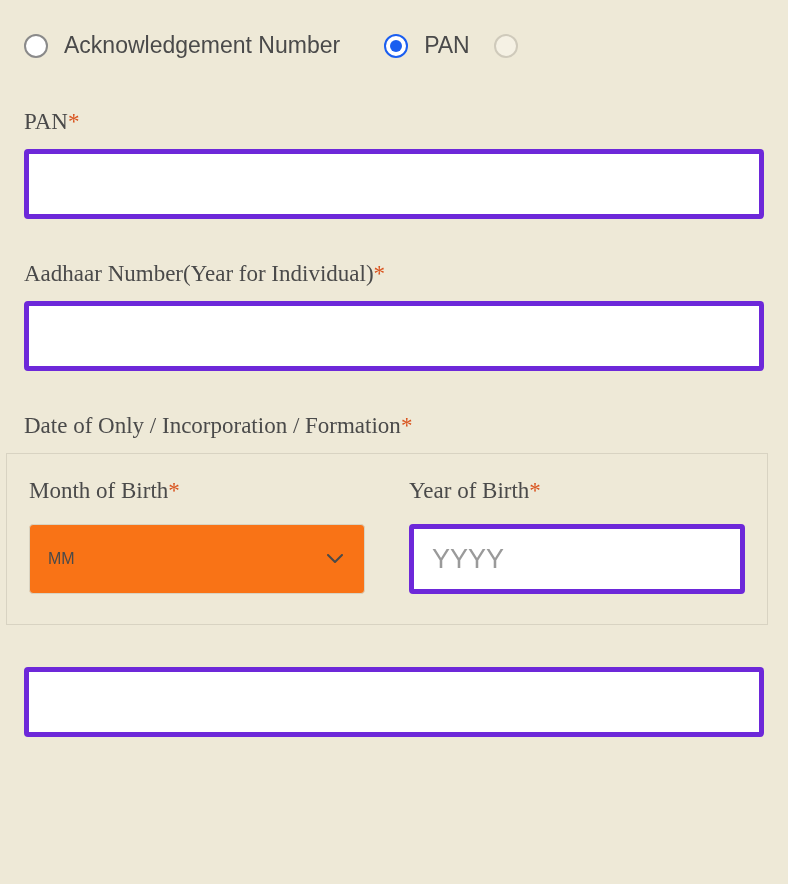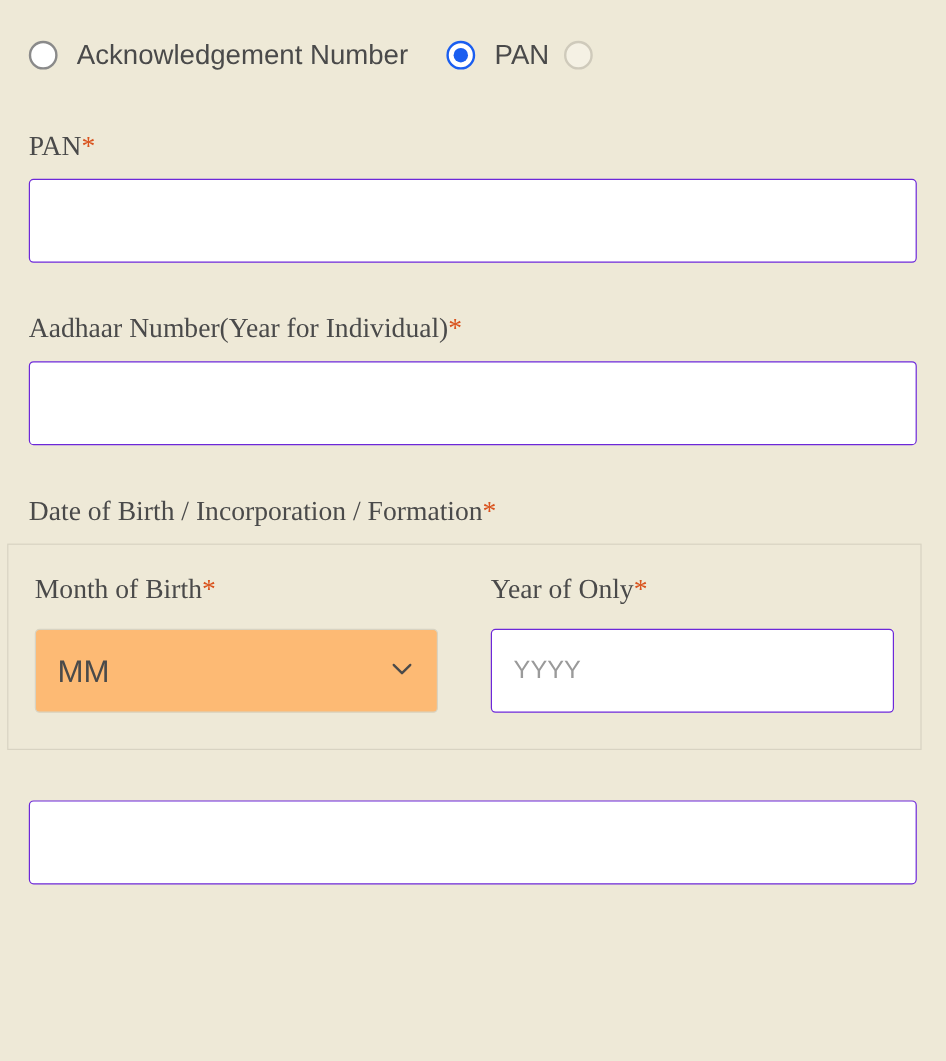--- a/index.html
+++ b/index.html
@@ -7,21 +7,21 @@
     background: #eee9d7;
     font-family: Arial, Helvetica, sans-serif;
     width: 788px;
     height: 884px;
     padding: 32px 24px;
     color: #4a4a4a;
   }
   .radio-row {
     display: flex;
     align-items: center;
-    gap: 12px;
+    gap: 24px;
     margin-bottom: 50px;
   }
   .radio-group {
     display: flex;
     align-items: center;
     gap: 16px;
   }
   .radio {
     width: 24px;
     height: 24px;
@@ -61,24 +61,24 @@
     display: block;
     margin-bottom: 14px;
     font-family: Liberation Serif, serif;
   }
   .required {
     color: #d9531e;
   }
   .input {
     width: 100%;
     height: 70px;
-    border: 1px solid #6d28d9;
+    border: 5px solid #6d28d9;
     border-radius: 4px;
     background: #fff;
-    font-size: 21px;
+    font-size: 27px;
     padding: 0 18px;
     color: #4a4a4a;
   }
   .input::placeholder {
     color: #9a9a9a;
   }
   .dob-box {
     border: 1px solid #d8d3c2;
     margin-left: -18px;
     margin-right: -4px;
@@ -103,22 +103,22 @@
     right: 22px;
     top: 50%;
     transform: translateY(-50%);
     pointer-events: none;
   }
   .select-display {
     width: 100%;
     height: 70px;
     border: 1px solid #d8d3c2;
     border-radius: 4px;
-    background: #fdba74;
-    font-size: 26px;
+    background: #f97316;
+    font-size: 16px;
     padding: 0 18px;
     color: #4a4a4a;
     display: flex;
     align-items: center;
     cursor: pointer;
   }
   .pan-group { margin-left: 20px; }
 </style>
 </head>
 <body>
@@ -146,21 +146,21 @@
 
 <div class="field">
   <label class="label">
     <span>Aadhaar Number(Year for Individual)</span><span class="required">*</span>
   </label>
   <input class="input" type="text" value="" style="">
 </div>
 
 <div style="margin-bottom:14px;">
   <label class="label">
-    <span>Date of Birth / Incorporation / Formation</span><span class="required">*</span>
+    <span>Date of Only / Incorporation / Formation</span><span class="required">*</span>
   </label>
 </div>
 
 <div class="dob-box">
   <div class="dob-col">
     <label class="label">
       <span>Month of Birth</span><span class="required">*</span>
     </label>
     <div class="select-wrap">
       <div class="select-display">
@@ -168,21 +168,21 @@
       </div>
       <span class="chevron">
         <svg width="16" height="10" viewBox="0 0 16 10">
             <path d="M1 1 L8 8 L15 1" stroke="#4a4a4a" stroke-width="2" fill="none" stroke-linecap="round" stroke-linejoin="round"></path>
           </svg>
       </span>
     </div>
   </div>
   <div class="dob-col">
     <label class="label">
-      <span>Year of Only</span><span class="required">*</span>
+      <span>Year of Birth</span><span class="required">*</span>
     </label>
     <input class="input" type="text" placeholder="YYYY" style="">
   </div>
 </div>
 
 <div class="field" style="margin-bottom:0;">
   <input class="input" type="text" value="" style="">
 </div>
 
 </body></html>

